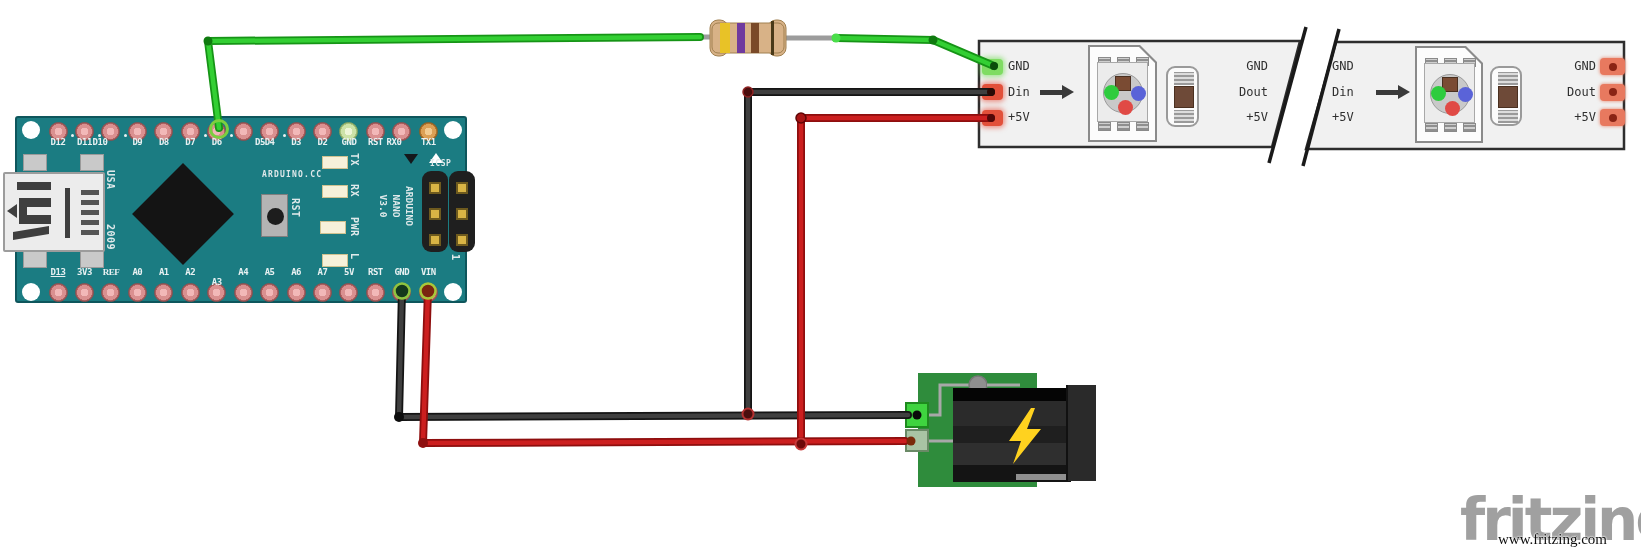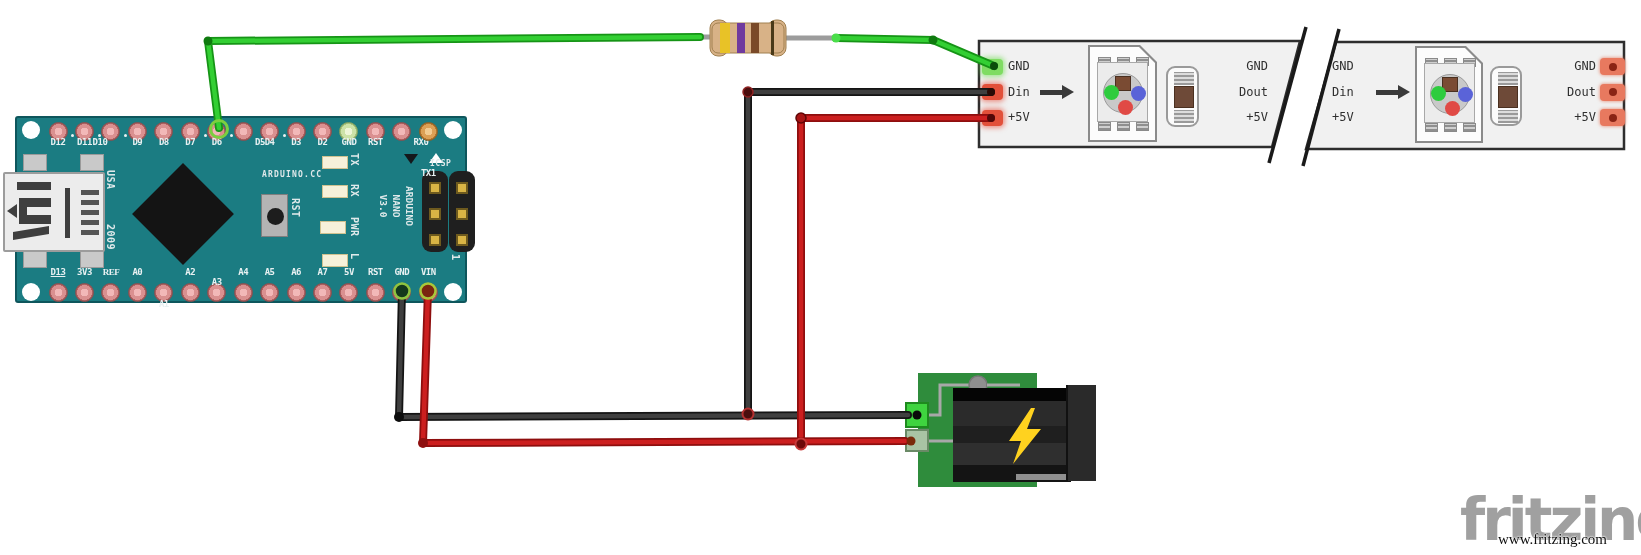--- a/index.html
+++ b/index.html
@@ -178,33 +178,33 @@
       <div class="abs pad" style="left: 286.55px; top: 121.5px;"></div>
       <div class="abs pinlabel" style="left: 280.05px; top: 137px;">D3</div>
       <div class="abs pwmdot" style="left: 283.05px; top: 134px;"></div>
       <div class="abs pad" style="left: 313px; top: 121.5px;"></div>
       <div class="abs pinlabel" style="left: 306.5px; top: 137px;">D2</div>
       <div class="abs pad green" style="left: 339.45px; top: 121.5px;"></div>
       <div class="abs pinlabel" style="left: 332.95px; top: 137px;">GND</div>
       <div class="abs pad" style="left: 365.9px; top: 121.5px;"></div>
       <div class="abs pinlabel" style="left: 359.4px; top: 137px;">RST</div>
       <div class="abs pad" style="left: 392.35px; top: 121.5px;"></div>
-      <div class="abs pinlabel" style="left: 405px; top: 137px;">RX0</div>
+      <div class="abs pinlabel" style="left: 378px; top: 137px;">RX0</div>
       <div class="abs pad orange" style="left: 418.8px; top: 121.5px;"></div>
-      <div class="abs pinlabel" style="left: 412.3px; top: 137px; margin-top: 31px;">TX1</div>
+      <div class="abs pinlabel" style="left: 412.3px; top: 137px;">TX1</div>
       <div class="abs pad" style="left: 48.5px; top: 282.5px;"></div>
       <div class="abs pinlabel" style="left: 42px; top: 267px; text-decoration: underline;">D13</div>
       <div class="abs pad" style="left: 74.95px; top: 282.5px;"></div>
       <div class="abs pinlabel" style="left: 68.45px; top: 267px;">3V3</div>
       <div class="abs pad" style="left: 101.4px; top: 282.5px;"></div>
       <div class="abs pinlabel" style="left: 94.9px; top: 267px; font-family: Liberation Serif, serif;">REF</div>
       <div class="abs pad" style="left: 127.85px; top: 282.5px;"></div>
       <div class="abs pinlabel" style="left: 121.35px; top: 267px;">A0</div>
       <div class="abs pad" style="left: 154.3px; top: 282.5px;"></div>
-      <div class="abs pinlabel" style="left: 147.8px; top: 267px; margin-top: 32px;">A1</div>
+      <div class="abs pinlabel" style="left: 147.8px; top: 267px;">A1</div>
       <div class="abs pad" style="left: 180.75px; top: 282.5px;"></div>
       <div class="abs pinlabel" style="left: 174.25px; top: 267px;">A2</div>
       <div class="abs pad" style="left: 207.2px; top: 282.5px;"></div>
       <div class="abs pinlabel" style="left: 200.7px; top: 277px;">A3</div>
       <div class="abs pad" style="left: 233.65px; top: 282.5px;"></div>
       <div class="abs pinlabel" style="left: 227.15px; top: 267px;">A4</div>
       <div class="abs pad" style="left: 260.1px; top: 282.5px;"></div>
       <div class="abs pinlabel" style="left: 253.6px; top: 267px;">A5</div>
       <div class="abs pad" style="left: 286.55px; top: 282.5px;"></div>
       <div class="abs pinlabel" style="left: 280.05px; top: 267px;">A6</div>

